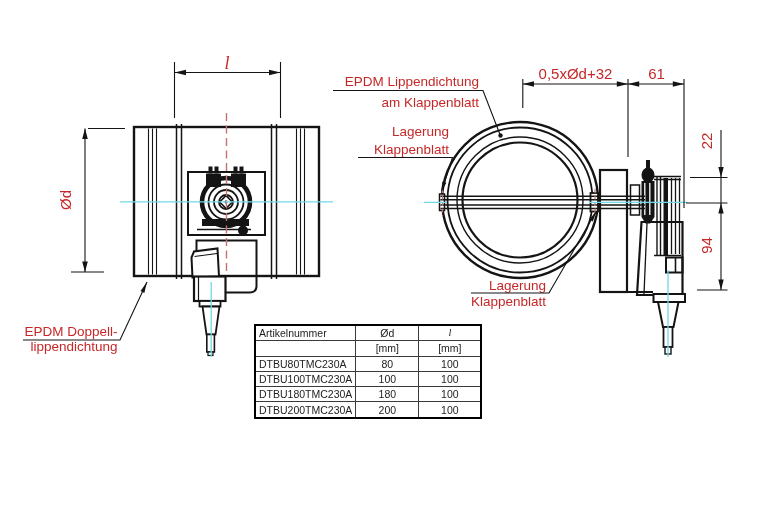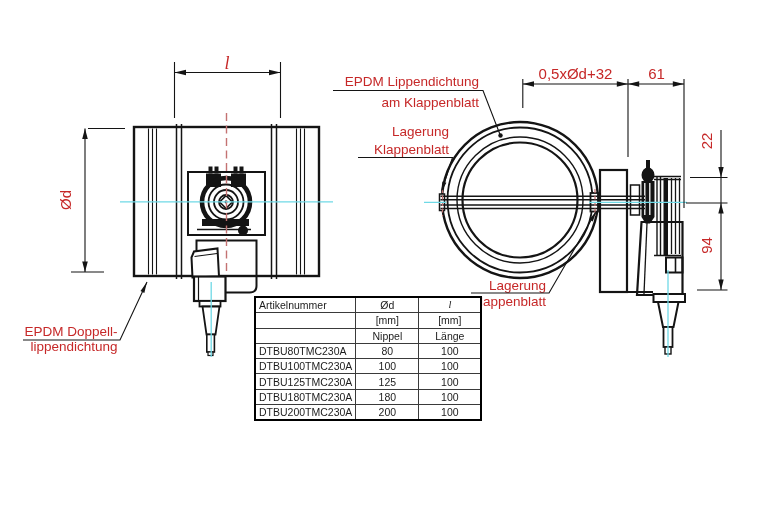--- a/index.html
+++ b/index.html
@@ -7,21 +7,21 @@
          font-family:"Liberation Sans",sans-serif;}
   #drawing{position:absolute;left:0;top:0;}
   .red-label{fill:#c62828;font-family:"Liberation Sans",sans-serif;}
   .dim-label{fill:#c62828;font-family:"Liberation Sans",sans-serif;font-size:15px;}
   .italic-l{fill:#c62828;font-family:"Liberation Serif",serif;font-style:italic;font-size:18px;}
   .ln{stroke:#141414;fill:none;}
   .arrow{fill:#141414;stroke:none;}
   .fillb{fill:#141414;stroke:none;}
   .wht{fill:#ffffff;stroke:#141414;}
   
-  #article-table-wrap{position:absolute;left:254px;top:296px;}
+  #article-table-wrap{position:absolute;left:254px;top:324px;}
   table.art{border-collapse:collapse;border:2px solid #000;table-layout:fixed;background:#fff;}
   table.art td{border:1px solid #3a3a3a;height:14.3px;padding:0 3px;font-size:10.5px;
                color:#1c1c1c;white-space:nowrap;overflow:hidden;line-height:14px;}
   td.c1{width:84px;text-align:left;}
   td.c2{width:56px;text-align:center;}
   td.c3{width:55px;text-align:center;}
   td.lt{border-bottom-color:#c8c8c8;}
   td.il{font-family:"Liberation Serif",serif;font-style:italic;font-size:12.5px;}
 </style>
 </head>
@@ -181,37 +181,27 @@
         <td class="c1 lt">Artikelnummer</td>
         <td class="c2">Ød</td>
         <td class="c3 il">l</td>
       </tr>
       <tr>
         <td class="c1 lt"></td>
         <td class="c2">[mm]</td>
         <td class="c3">[mm]</td>
       </tr>
       <tr>
-        <td class="c1"></td>
-        <td class="c2">Nippel</td>
-        <td class="c3">Länge</td>
-      </tr>
-      <tr>
         <td class="c1">DTBU80TMC230A</td>
         <td class="c2">80</td>
         <td class="c3">100</td>
       </tr>
       <tr>
         <td class="c1">DTBU100TMC230A</td>
         <td class="c2">100</td>
-        <td class="c3">100</td>
-      </tr>
-      <tr>
-        <td class="c1">DTBU125TMC230A</td>
-        <td class="c2">125</td>
         <td class="c3">100</td>
       </tr>
       <tr>
         <td class="c1">DTBU180TMC230A</td>
         <td class="c2">180</td>
         <td class="c3">100</td>
       </tr>
       <tr>
         <td class="c1">DTBU200TMC230A</td>
         <td class="c2">200</td>

